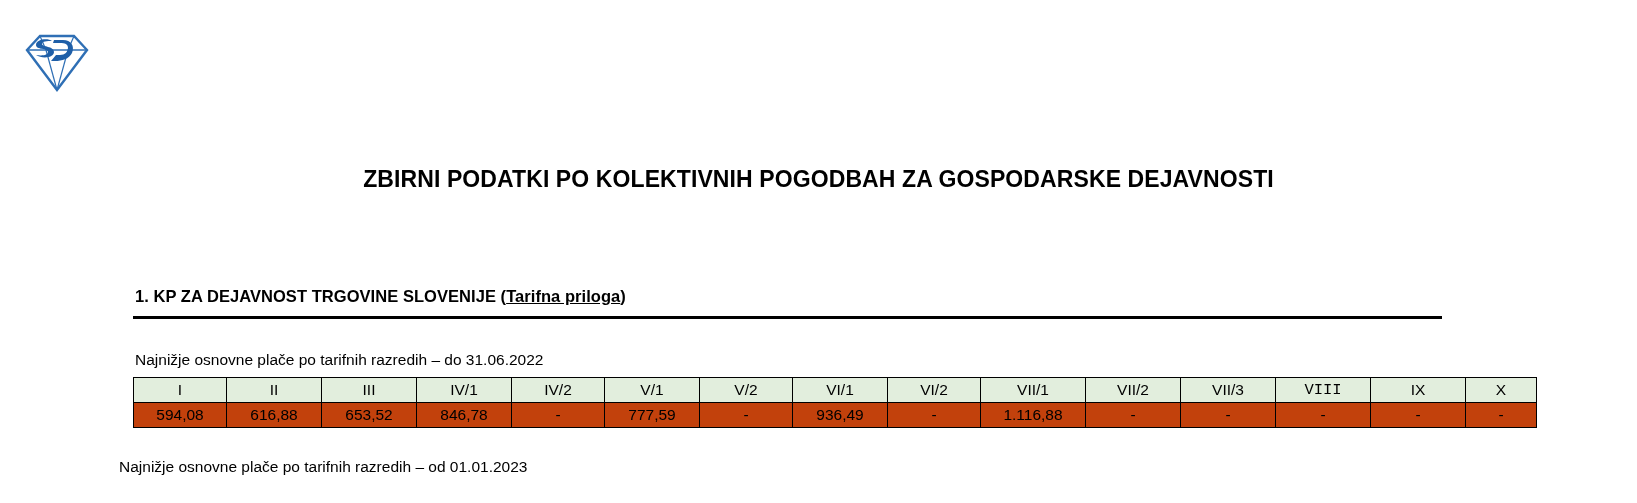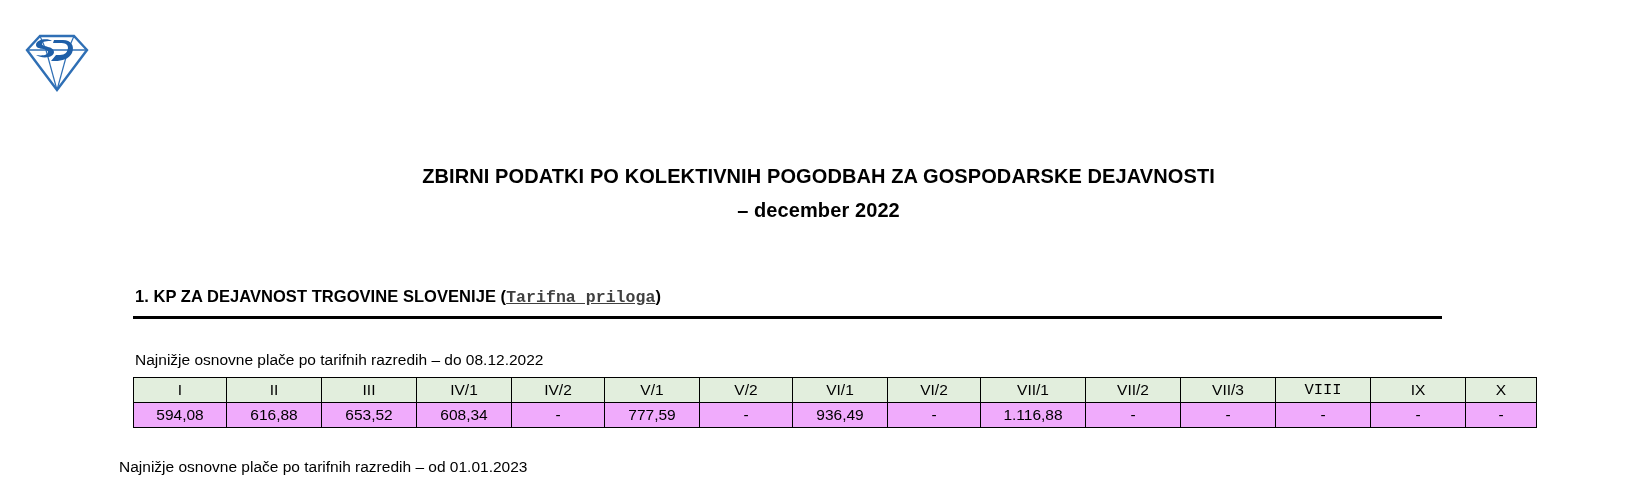--- a/index.html
+++ b/index.html
@@ -25,43 +25,42 @@
     height: 70px;
   }
 
   
   .doc-title {
     position: absolute;
     left: 0;
     top: 160px;
     width: 1637px;
     text-align: center;
-    font-size: 20px;
+    font-size: 23px;
     font-weight: bold;
     line-height: 1.68;
     letter-spacing: 0.1px;
   }
   .doc-title .line2 {
     display: block;
   }
 
   
   .section-heading {
     position: absolute;
     left: 135px;
     top: 287px;
     font-size: 16.5px;
     font-weight: bold;
     letter-spacing: 0.05px;
     white-space: nowrap;
   }
   .section-heading a {
-    color: #404040;
+    color: #000000;
     text-decoration: underline;
-    font-family: Liberation Mono, monospace;
   }
   .section-rule {
     position: absolute;
     left: 133px;
     top: 316px;
     width: 1309px;
     height: 3px;
     background: #000000;
   }
 
@@ -90,48 +89,47 @@
     font-weight: normal;
     text-align: center;
     height: 24px;
     padding: 0 6px;
     white-space: nowrap;
   }
   .salary-table thead th {
     background: #e2eedd;
   }
   .salary-table tbody td {
-    background: #f0abfc;
+    background: #c2410c;
   }
 </style>
 </head>
 <body>
 
 <div class="logo-wrap">
   <svg width="70" height="70" viewBox="0 0 70 70" xmlns="http://www.w3.org/2000/svg">
     <polygon points="5,22 18,8 52,8 65,22 35,62" fill="#ffffff" stroke="#2f6fb5" stroke-width="2.4"></polygon>
     <line x1="5" y1="22" x2="65" y2="22" stroke="#2f6fb5" stroke-width="1.6"></line>
     <line x1="18" y1="8" x2="24" y2="22" stroke="#2f6fb5" stroke-width="1.2"></line>
     <line x1="52" y1="8" x2="46" y2="22" stroke="#2f6fb5" stroke-width="1.2"></line>
     <line x1="24" y1="22" x2="35" y2="62" stroke="#2f6fb5" stroke-width="1.2"></line>
     <line x1="46" y1="22" x2="35" y2="62" stroke="#2f6fb5" stroke-width="1.2"></line>
     <path d="M14 17 C14 11, 26 10, 30 13 C25 13, 20 13, 20 16 C20 19, 32 18, 32 24 C32 30, 20 31, 14 27 C21 28, 26 27, 26 24 C26 20, 14 22, 14 17 Z" fill="#1f5fa8"></path>
     <path d="M32 12 L41 12 C49 12, 53 18, 50 25 C47 31, 40 33, 33 33 L29 33 L34 27 L38 27 C43 27, 46 24, 46 20 C46 16, 43 15, 38 15 L31 15 Z" fill="#1f5fa8"></path>
   </svg>
 </div>
 
 <div class="doc-title">
   <span>ZBIRNI PODATKI PO KOLEKTIVNIH POGODBAH ZA GOSPODARSKE DEJAVNOSTI</span>
-  <span class="line2">– december 2022</span>
 </div>
 
 <div class="section-heading"><span>1. KP ZA DEJAVNOST TRGOVINE SLOVENIJE (</span><a href="#">Tarifna priloga</a><span>)</span></div>
 <div class="section-rule"></div>
 
-<div class="sub-label sub-label-1">Najnižje osnovne plače po tarifnih razredih – do 08.12.2022</div>
+<div class="sub-label sub-label-1">Najnižje osnovne plače po tarifnih razredih – do 31.06.2022</div>
 
 <table class="salary-table">
   <thead>
     <tr>
       <th style="width: 80px;">I</th>
       <th style="width: 82px;">II</th>
       <th style="width: 82px;">III</th>
       <th style="width: 82px; padding-left: 6px;">IV/1</th>
       <th style="width: 80px;">IV/2</th>
       <th style="width: 82px;">V/1</th>
@@ -144,21 +142,21 @@
       <th style="width: 82px; font-family: Liberation Mono, monospace;">VIII</th>
       <th style="width: 82px; margin-left: 27px;">IX</th>
       <th style="width: 58px;">X</th>
     </tr>
   </thead>
   <tbody>
     <tr>
       <td>594,08</td>
       <td>616,88</td>
       <td>653,52</td>
-      <td>608,34</td>
+      <td>846,78</td>
       <td>-</td>
       <td>777,59</td>
       <td>-</td>
       <td>936,49</td>
       <td>-</td>
       <td>1.116,88</td>
       <td>-</td>
       <td>-</td>
       <td>-</td>
       <td>-</td>

